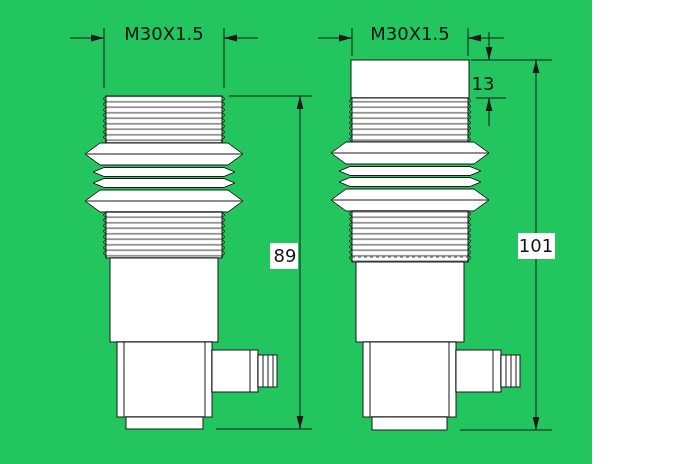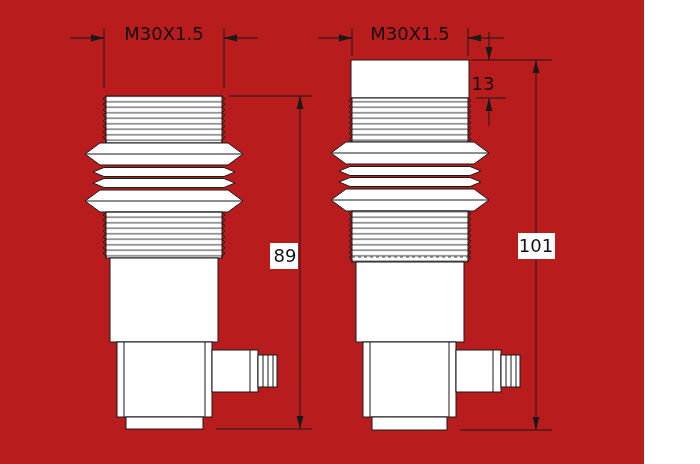--- a/index.html
+++ b/index.html
@@ -1,16 +1,16 @@
 <!DOCTYPE html>
 <html><head>
 <meta charset="utf-8">
 <style>
   html,body{margin:0;padding:0;background:#ffffff;}
-  .canvas{position:relative;width:644px;height:464px;background:#b91c1c;overflow:hidden;
+  .canvas{position:relative;width:592px;height:464px;background:#22c55e;overflow:hidden;
           font-family:"DejaVu Sans","Liberation Sans",sans-serif;}
   svg{display:block;}
   text{font-family:"DejaVu Sans","Liberation Sans",sans-serif;font-size:18px;fill:#111111;}
   .ln{stroke:#1a1a1a;stroke-width:1;fill:none;}
   .shape{fill:#ffffff;stroke:#1a1a1a;stroke-width:1;}
   .thr{fill:url(#thr);stroke:#1a1a1a;stroke-width:1;}
   .zz{fill:none;stroke:#1a1a1a;stroke-width:1;}
   .dash{stroke:#3a3a3a;stroke-width:1;stroke-dasharray:3 3;fill:none;}
   .mask{fill:#ffffff;stroke:none;}
 </style>

